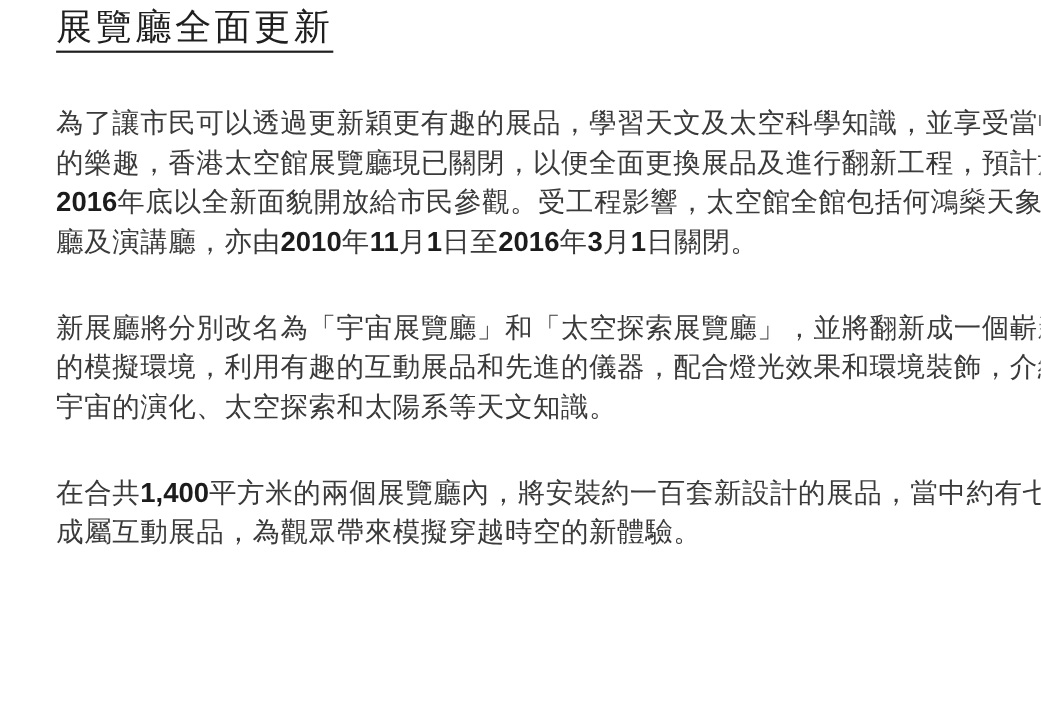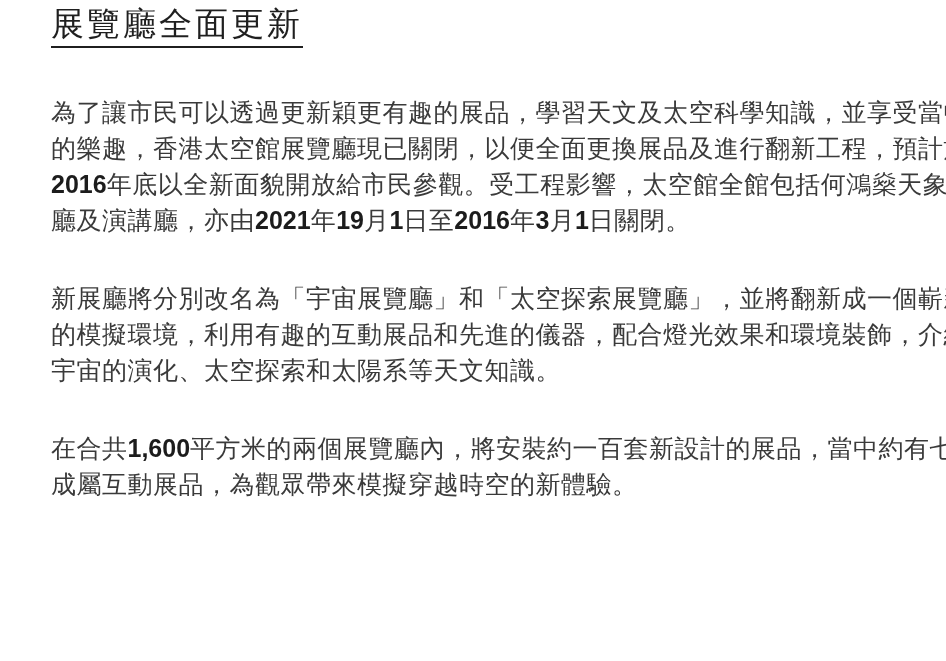--- a/index.html
+++ b/index.html
@@ -52,19 +52,19 @@
   }
 </style>
 </head>
 <body>
 
 <main class="page">
   <h1 class="title">
     <span class="title-text">展覽廳全面更新</span>
   </h1>
 
-  <p class="body-text">為了讓市民可以透過更新穎更有趣的展品，學習天文及太空科學知識，並享受當中的樂趣，香港太空館展覽廳現已關閉，以便全面更換展品及進行翻新工程，預計於<span class="num">2016</span>年底以全新面貌開放給市民參觀。受工程影響，太空館全館包括何鴻燊天象廳及演講廳，亦由<span class="num">2021</span>年<span class="num">19</span>月<span class="num">1</span>日至<span class="num">2016</span>年<span class="num">3</span>月<span class="num">1</span>日關閉。</p>
+  <p class="body-text">為了讓市民可以透過更新穎更有趣的展品，學習天文及太空科學知識，並享受當中的樂趣，香港太空館展覽廳現已關閉，以便全面更換展品及進行翻新工程，預計於<span class="num">2016</span>年底以全新面貌開放給市民參觀。受工程影響，太空館全館包括何鴻燊天象廳及演講廳，亦由<span class="num">2010</span>年<span class="num">11</span>月<span class="num">1</span>日至<span class="num">2016</span>年<span class="num">3</span>月<span class="num">1</span>日關閉。</p>
 
   <p class="body-text">新展廳將分別改名為「宇宙展覽廳」和「太空探索展覽廳」，並將翻新成一個嶄新的模擬環境，利用有趣的互動展品和先進的儀器，配合燈光效果和環境裝飾，介紹宇宙的演化、太空探索和太陽系等天文知識。</p>
 
-  <p class="body-text">在合共<span class="num">1,600</span>平方米的兩個展覽廳內，將安裝約一百套新設計的展品，當中約有七成屬互動展品，為觀眾帶來模擬穿越時空的新體驗。</p>
+  <p class="body-text">在合共<span class="num">1,400</span>平方米的兩個展覽廳內，將安裝約一百套新設計的展品，當中約有七成屬互動展品，為觀眾帶來模擬穿越時空的新體驗。</p>
 
 </main>
 
 </body></html>

